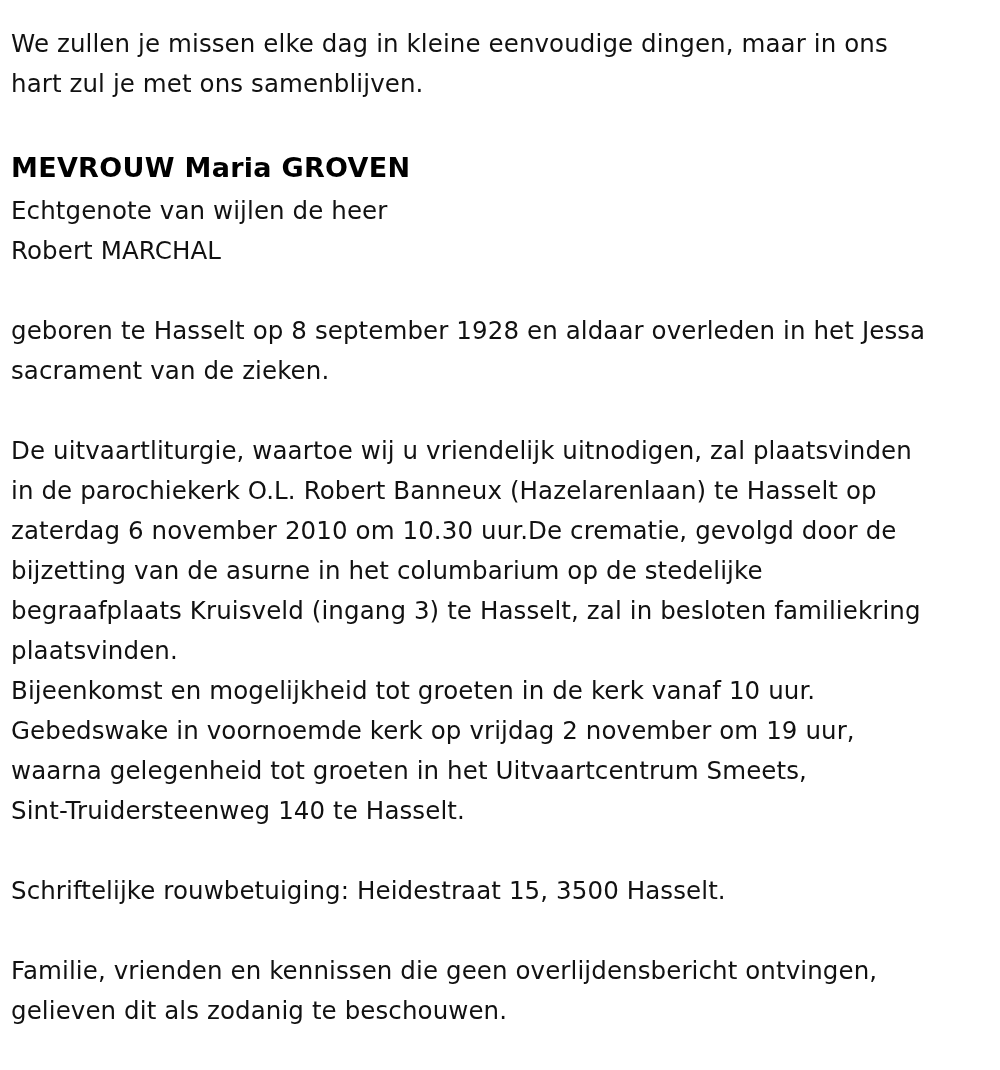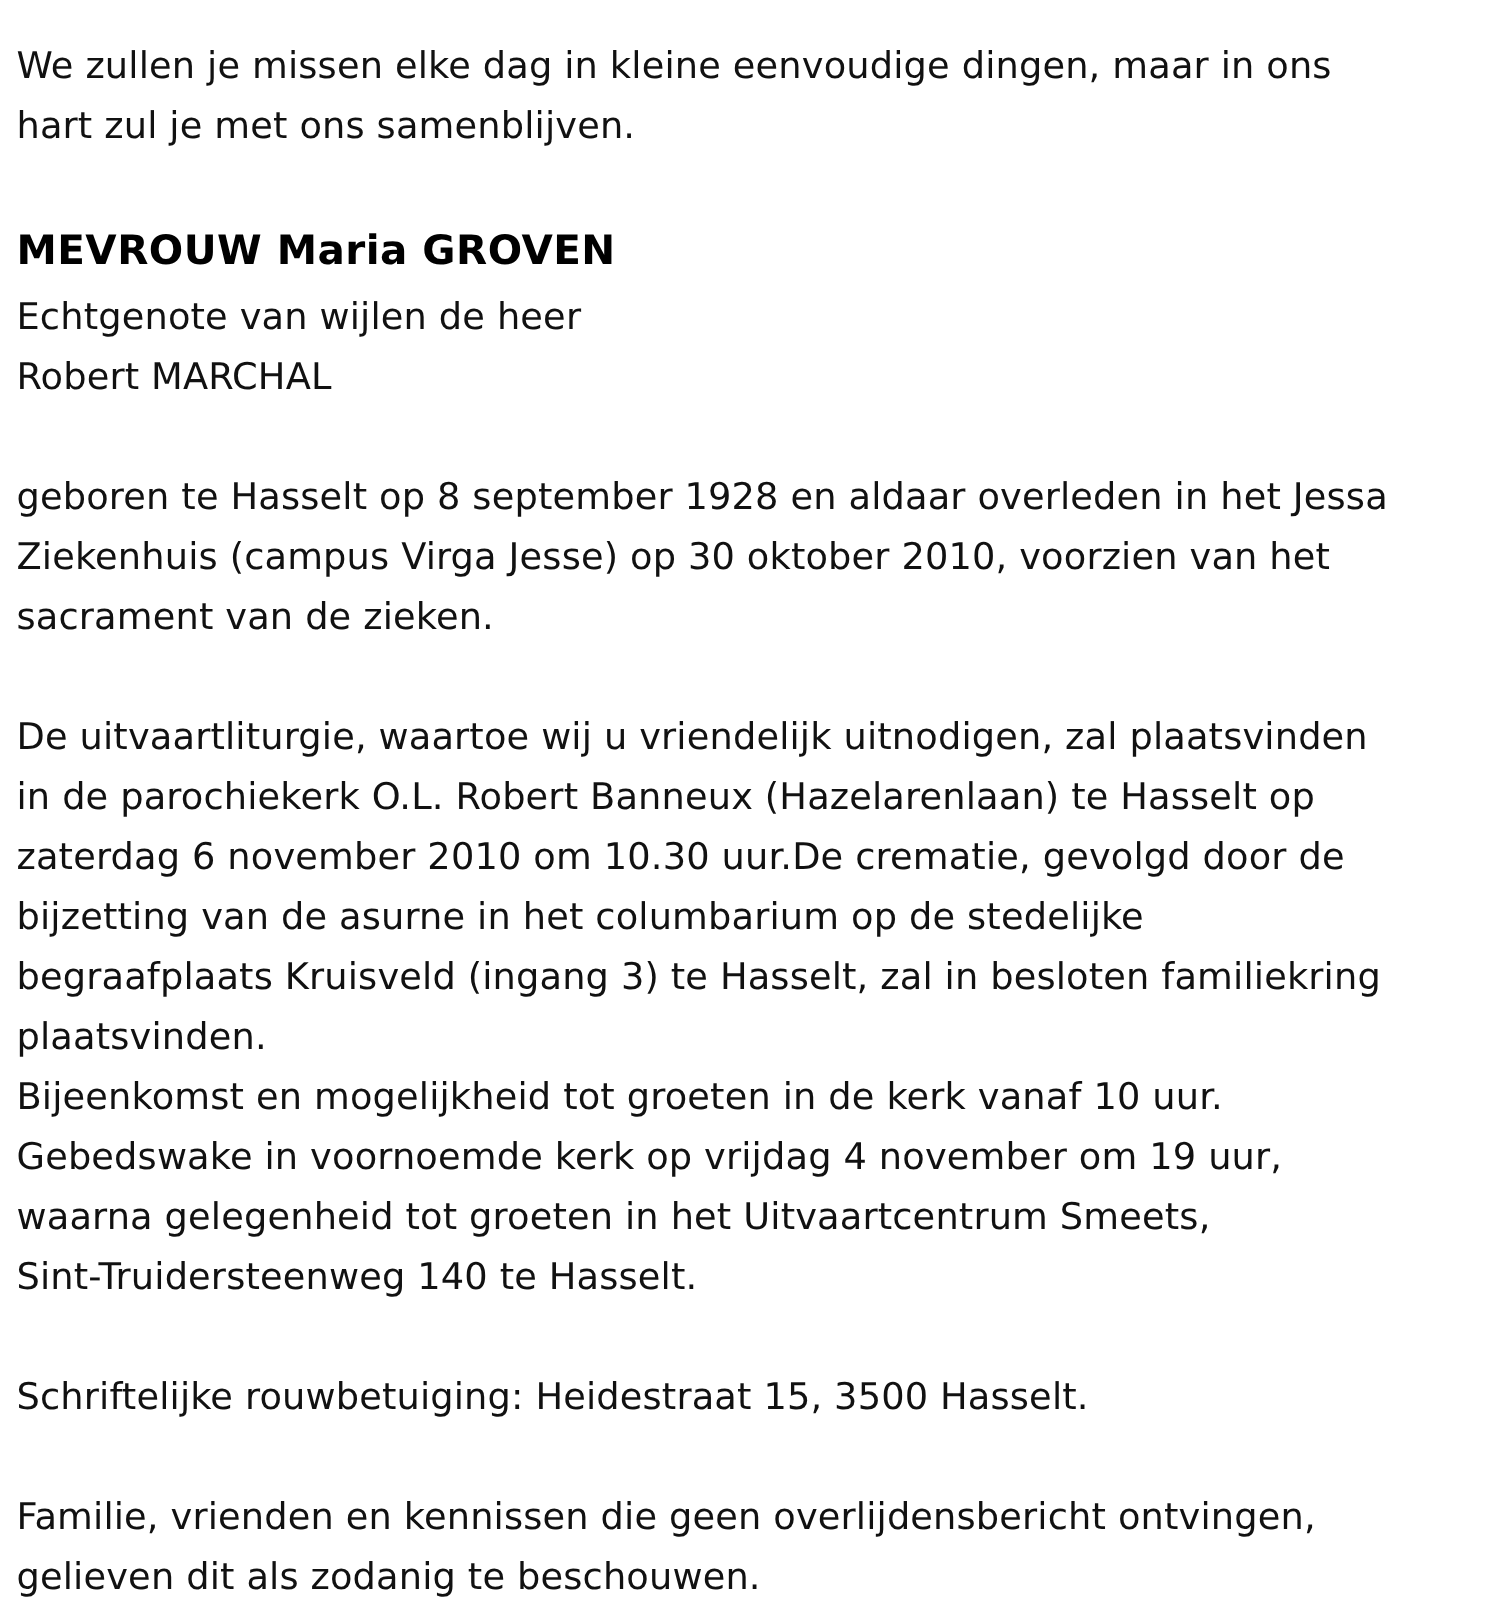--- a/index.html
+++ b/index.html
@@ -58,35 +58,34 @@
 
   <p class="block">
     <span class="line">Echtgenote van wijlen de heer</span>
     <span class="line">Robert MARCHAL</span>
   </p>
 
   <span class="spacer"></span>
 
   <p class="block">
     <span class="line">geboren te Hasselt op 8 september 1928 en aldaar overleden in het Jessa</span>
-    <span class="line">Ziekenhuis (campus Virga Jesse) op 30 oktober 2010, voorzien van het</span>
     <span class="line">sacrament van de zieken.</span>
   </p>
 
   <span class="spacer"></span>
 
   <p class="block">
     <span class="line">De uitvaartliturgie, waartoe wij u vriendelijk uitnodigen, zal plaatsvinden</span>
     <span class="line">in de parochiekerk O.L. Robert Banneux (Hazelarenlaan) te Hasselt op</span>
     <span class="line">zaterdag 6 november 2010 om 10.30 uur.De crematie, gevolgd door de</span>
     <span class="line">bijzetting van de asurne in het columbarium op de stedelijke</span>
     <span class="line">begraafplaats Kruisveld (ingang 3) te Hasselt, zal in besloten familiekring</span>
     <span class="line">plaatsvinden.</span>
     <span class="line">Bijeenkomst en mogelijkheid tot groeten in de kerk vanaf 10 uur.</span>
-    <span class="line">Gebedswake in voornoemde kerk op vrijdag 4 november om 19 uur,</span>
+    <span class="line">Gebedswake in voornoemde kerk op vrijdag 2 november om 19 uur,</span>
     <span class="line">waarna gelegenheid tot groeten in het Uitvaartcentrum Smeets,</span>
     <span class="line">Sint-Truidersteenweg 140 te Hasselt.</span>
   </p>
 
   <span class="spacer"></span>
 
   <p class="block">
     <span class="line">Schriftelijke rouwbetuiging: Heidestraat 15, 3500 Hasselt.</span>
   </p>
 

